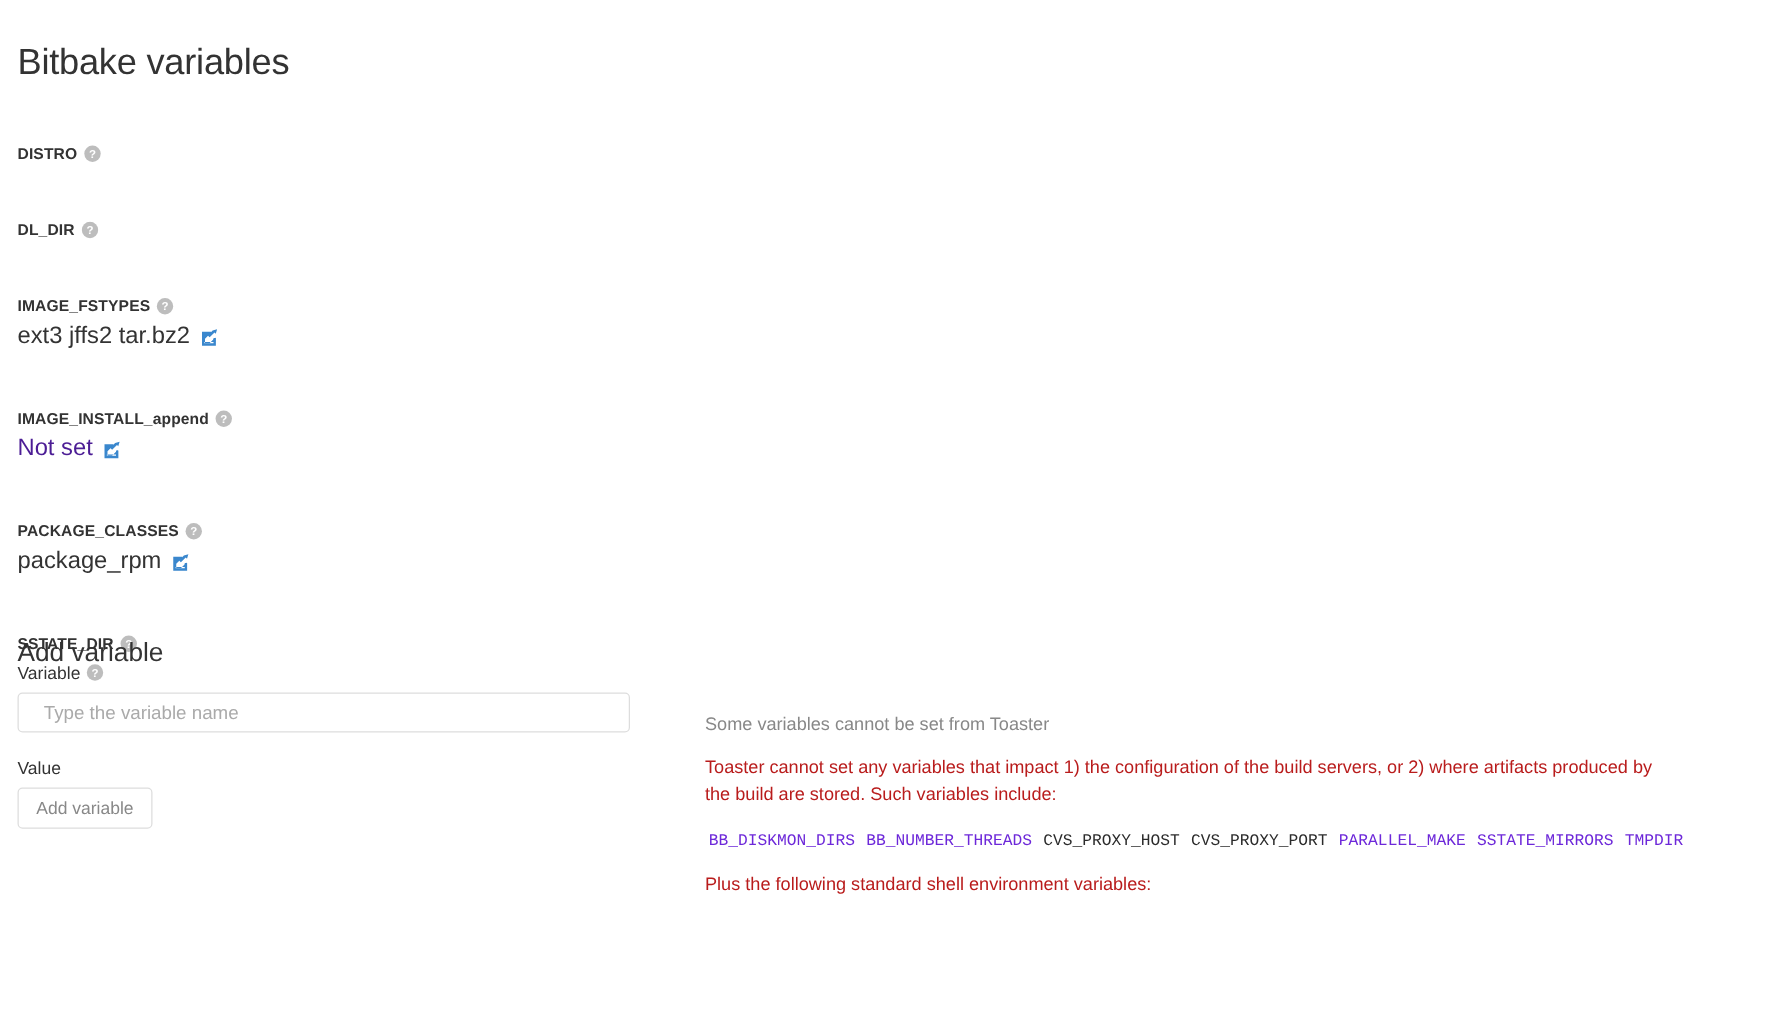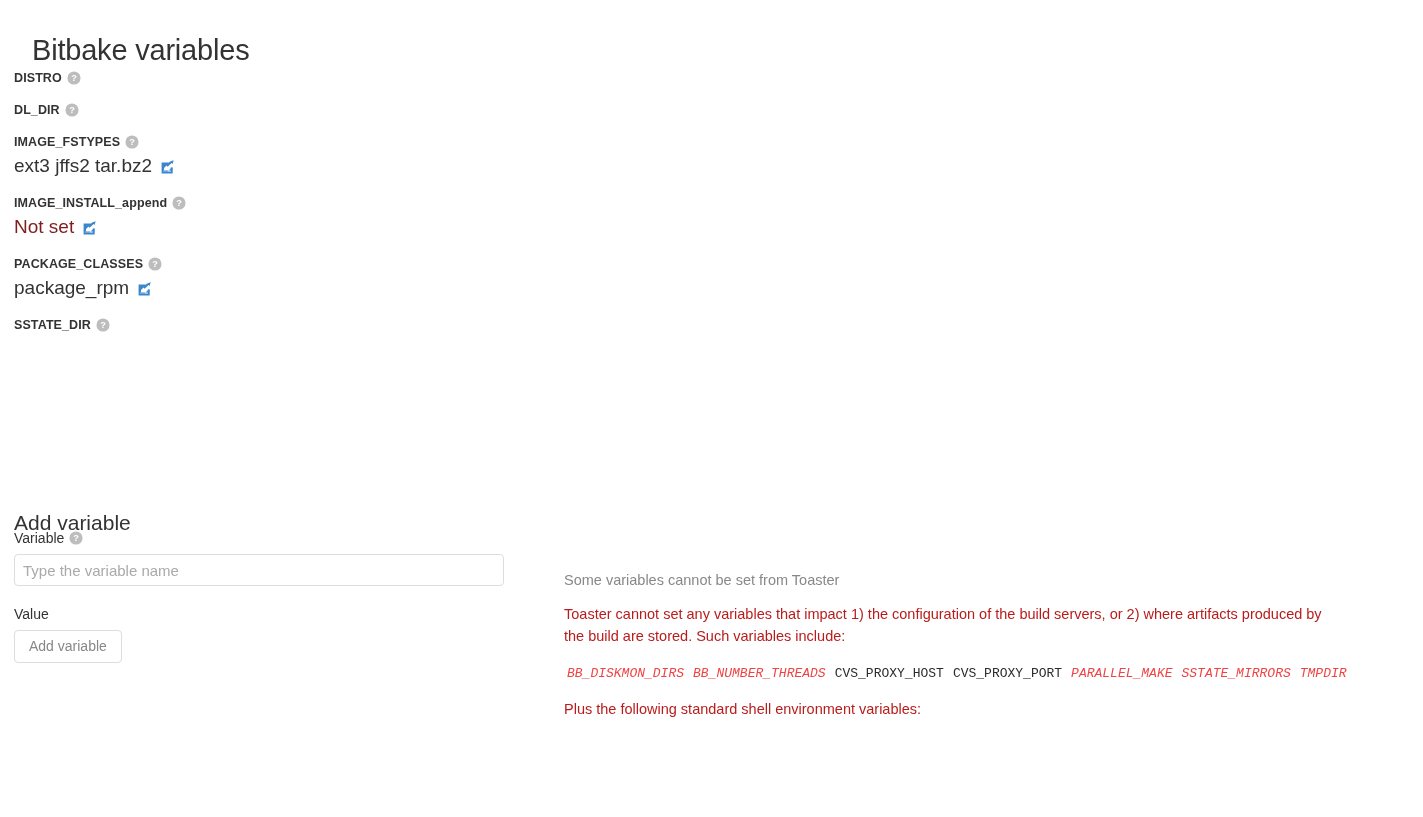--- a/index.html
+++ b/index.html
@@ -18,21 +18,21 @@
 
   .page {
     position: relative;
     width: 1423px;
     height: 817px;
   }
 
   
   .page-title {
     position: absolute;
-    left: 32px;
+    left: 14px;
     top: 12px;
     font-size: 29px;
     font-weight: normal;
     color: #333333;
     letter-spacing: -0.2px;
     line-height: 38px;
   }
 
   
   .var-list {
@@ -47,32 +47,33 @@
   .var-label {
     font-size: 12.5px;
     font-weight: bold;
     color: #333333;
     letter-spacing: 0.1px;
     line-height: 16px;
     display: flex;
     align-items: center;
     gap: 5px;
     margin-bottom: 3px;
+    margin-top: 45px;
   }
   .var-value {
     font-size: 19px;
     font-weight: normal;
     color: #333333;
     line-height: 26px;
     display: flex;
     align-items: center;
     gap: 8px;
   }
   .var-value.not-set {
-    color: #7f1d1d;
+    color: #4c1d95;
   }
 
   
   .help-icon {
     display: inline-block;
     width: 14px;
     height: 14px;
     flex: 0 0 14px;
     position: relative;
     top: 0px;
@@ -115,21 +116,21 @@
     margin-bottom: 6px;
     display: flex;
     align-items: center;
     gap: 5px;
   }
   .form-input {
     display: block;
     box-sizing: border-box;
     width: 490px;
     height: 32px;
-    padding: 4px 8px;
+    padding: 4px 20px;
     font-family: "Liberation Sans", sans-serif;
     font-size: 15px;
     color: #555555;
     background: #ffffff;
     border: 1px solid #dddddd;
     border-radius: 4px;
     outline: none;
     margin-bottom: 18px;
   }
   .form-input::placeholder {
@@ -177,24 +178,23 @@
     padding-left: 3px;
   }
   .var-chip {
     font-family: "Liberation Mono", monospace;
     font-size: 13px;
     color: #2b2b2b;
     white-space: nowrap;
     margin-right: 9px;
   }
   .var-chip.link {
-    color: #ef4444;
+    color: #6d28d9;
     text-decoration: none;
     cursor: pointer;
-    font-style: italic;
   }
   .shell-chip-list {
     margin: 0;
     line-height: 21px;
     padding-left: 3px;
   }
   .shell-chip {
     font-family: "Liberation Mono", monospace;
     font-size: 13px;
     color: #2b2b2b;

